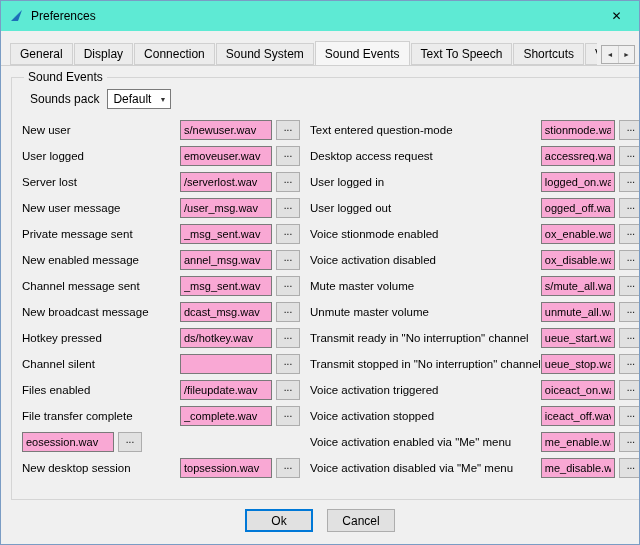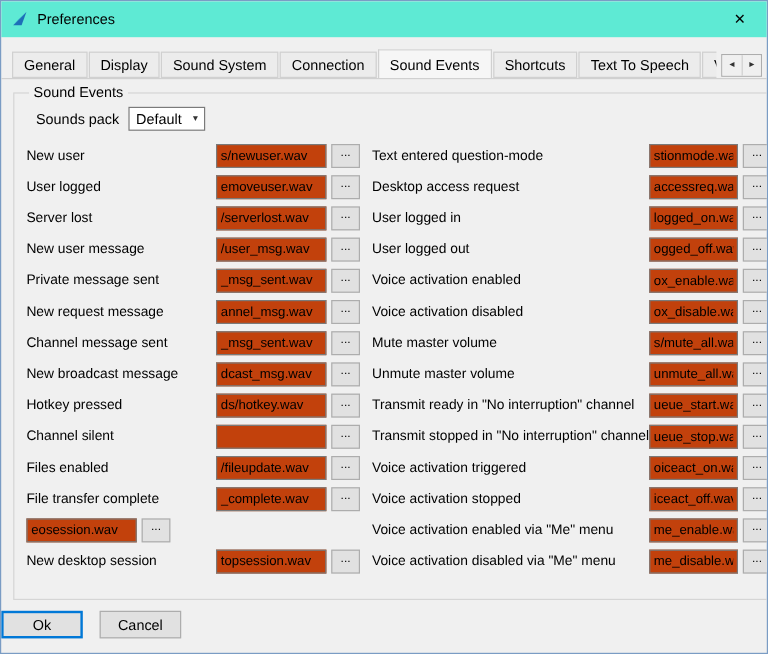--- a/index.html
+++ b/index.html
@@ -80,32 +80,32 @@
   .combo-arrow { width:15px; text-align:center; font-size:7px; color:#333; }
   
   .columns { display:flex; gap:10px; }
   .col { display:flex; flex-direction:column; }
   .col-left  { width:278px; flex:0 0 278px; }
   .col-right { flex:1; }
   .row { display:flex; align-items:center; height:20px; margin-bottom:6px; }
   .lbl { flex:1; font-size:11.5px; white-space:nowrap; overflow:hidden; }
   .txt {
     width:92px; height:20px;
-    border:1px solid #7a7a7a; background:#c2410c;
+    border:1px solid #7a7a7a; background:#f9a8d4;
     font:11px "Liberation Sans", sans-serif;
     padding:1px 3px;
   }
   .col-right .txt { width:74px; }
   .browse {
     width:24px; height:20px; margin-left:4px;
     border:1px solid #adadad; background:#e1e1e1;
     font-size:10px; line-height:1; padding:0 0 4px 0; cursor:default;
   }
   
-  .button-row { display:flex; gap:14px; padding:9px 0 12px; }
+  .button-row { display:flex; justify-content:center; gap:14px; padding:9px 0 12px; }
   .dialog-btn {
     min-width:68px; height:23px;
     background:#e1e1e1; border:1px solid #adadad;
     font:12px "Liberation Sans", sans-serif; cursor:default;
   }
   .dialog-btn.default { border:2px solid #0078d7; }
 </style>
 </head>
 <body>
 
@@ -119,25 +119,25 @@
       </svg>
     </span>
     <span class="title">Preferences</span>
     <span class="close-btn">✕</span>
   </div>
 
   <div class="tabbar">
     <div class="tabstrip" id="tabstrip">
         <div class="tab">General</div>
         <div class="tab">Display</div>
+        <div class="tab">Connection</div>
         <div class="tab">Sound System</div>
-        <div class="tab">Connection</div>
         <div class="tab active">Sound Events</div>
+        <div class="tab">Text To Speech</div>
         <div class="tab">Shortcuts</div>
-        <div class="tab">Text To Speech</div>
         <div class="tab">Video</div>
       </div>
     <div class="tab-scroller">
       <button class="scroll-btn">◄</button>
       <button class="scroll-btn">►</button>
     </div>
   </div>
 
   <fieldset class="groupbox">
     <legend>Sound Events</legend>
@@ -171,21 +171,21 @@
             <span class="lbl">New user message</span>
             <input type="text" class="txt" value="/user_msg.wav" style="">
             <button class="browse">...</button>
           </div>
           <div class="row">
             <span class="lbl">Private message sent</span>
             <input type="text" class="txt" value="_msg_sent.wav" style="">
             <button class="browse">...</button>
           </div>
           <div class="row">
-            <span class="lbl">New request message</span>
+            <span class="lbl">New enabled message</span>
             <input type="text" class="txt" value="annel_msg.wav" style="">
             <button class="browse">...</button>
           </div>
           <div class="row">
             <span class="lbl">Channel message sent</span>
             <input type="text" class="txt" value="_msg_sent.wav" style="">
             <button class="browse">...</button>
           </div>
           <div class="row">
             <span class="lbl">New broadcast message</span>
@@ -237,21 +237,21 @@
             <span class="lbl">User logged in</span>
             <input type="text" class="txt" value="logged_on.wav" style="">
             <button class="browse">...</button>
           </div>
           <div class="row">
             <span class="lbl">User logged out</span>
             <input type="text" class="txt" value="ogged_off.wav" style="">
             <button class="browse">...</button>
           </div>
           <div class="row">
-            <span class="lbl">Voice activation enabled</span>
+            <span class="lbl">Voice stionmode enabled</span>
             <input type="text" class="txt" value="ox_enable.wav" style="">
             <button class="browse">...</button>
           </div>
           <div class="row">
             <span class="lbl">Voice activation disabled</span>
             <input type="text" class="txt" value="ox_disable.wav" style="">
             <button class="browse">...</button>
           </div>
           <div class="row">
             <span class="lbl">Mute master volume</span>

